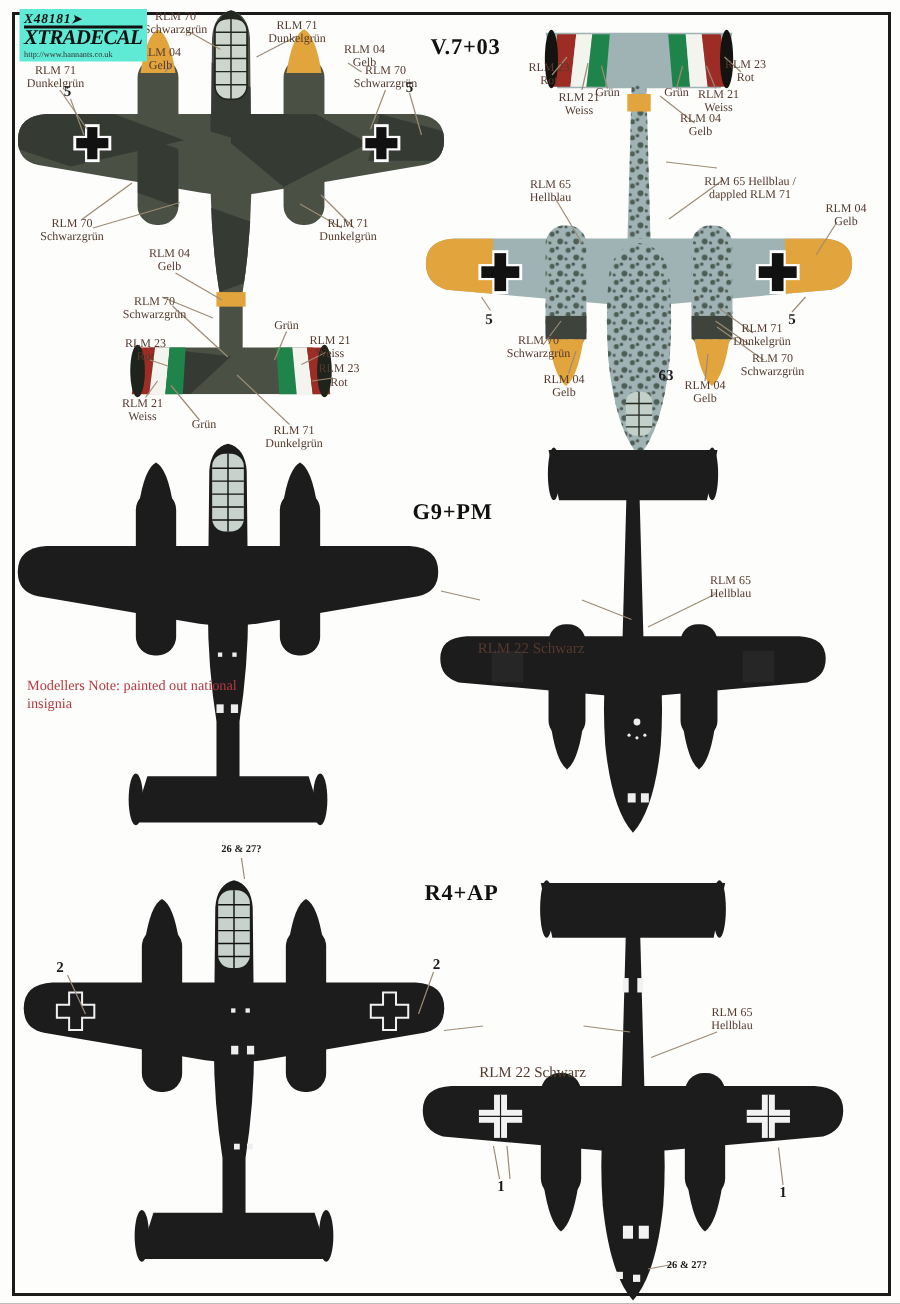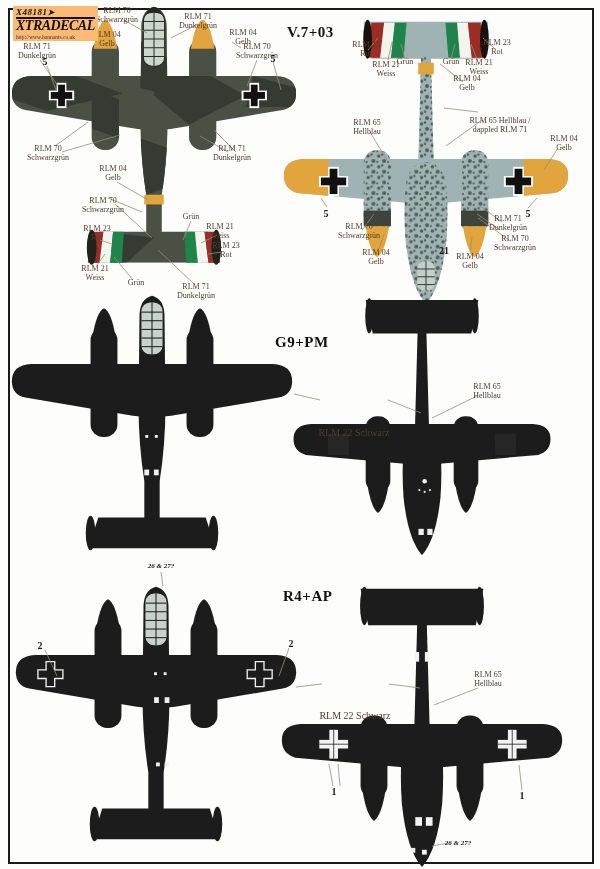--- a/index.html
+++ b/index.html
@@ -5,25 +5,25 @@
   html,body{margin:0;padding:0;background:#888;}
   .sheet{position:relative;width:600px;height:869px;background:#fdfdfb;overflow:hidden;
          font-family:"Liberation Serif",serif;}
   .frame{position:absolute;left:8px;top:8px;width:582px;height:852px;border:2px solid #1a1a1a;}
   .plane{position:absolute;}
   .lines-overlay{position:absolute;left:0;top:0;width:600px;height:869px;pointer-events:none;}
   .lbl{position:absolute;font-size:8px;line-height:1.15;color:#55392d;text-align:center;
        transform:translateX(-50%);z-index:10;}
   .nw{white-space:nowrap;margin-top:32px;}
   .num{position:absolute;font-size:10px;font-weight:bold;color:#1a1a1a;transform:translateX(-50%);z-index:10;}
-  .stencil{position:absolute;font-size:7px;font-weight:bold;color:#1a1a1a;transform:translateX(-50%);z-index:10;font-style:italic;}
+  .stencil{position:absolute;font-size:7px;font-weight:bold;color:#1a1a1a;transform:translateX(-50%);z-index:10;}
   .title{position:absolute;font-size:15px;font-weight:bold;color:#111;z-index:10;letter-spacing:0.5px;}
   .rednote{position:absolute;font-size:9.5px;line-height:1.25;color:#b5383f;z-index:10;}
   .center{text-align:center;}
-  .logo{position:absolute;left:13px;top:6px;z-index:12;background:#fdba74;padding:1px 3px;}
+  .logo{position:absolute;left:13px;top:6px;z-index:12;background:#5eead4;padding:1px 3px;}
   .logo-row1{font-size:9px;font-weight:bold;font-style:italic;color:#111;letter-spacing:0.5px;}
   .logo-arrow{font-size:8px;}
   .logo-brand{font-size:14px;font-weight:bold;font-style:italic;color:#111;letter-spacing:-0.5px;
               border-top:2px solid #111;line-height:1.05;}
   .logo-url{font-size:5.5px;color:#333;}
 </style>
 </head>
 <body>
 
 <div class="sheet">
@@ -335,28 +335,29 @@
   <div class="lbl" style="left:479px;top:58px;width:36px">RLM 21 Weiss</div>
   <div class="lbl" style="left:497px;top:38px;width:36px">RLM 23 Rot</div>
   <div class="lbl" style="left:467px;top:74px;width:40px">RLM 04 Gelb</div>
   <div class="lbl" style="left:500px;top:116px;width:82px">RLM 65 Hellblau / dappled RLM 71</div>
   <div class="lbl" style="left:367px;top:118px;width:40px">RLM 65 Hellblau</div>
   <div class="lbl" style="left:564px;top:134px;width:40px">RLM 04 Gelb</div>
   <div class="num" style="left:326px;top:208px">5</div>
   <div class="num" style="left:528px;top:208px">5</div>
   <div class="lbl" style="left:359px;top:222px;width:58px">RLM 70 Schwarzgrün</div>
   <div class="lbl" style="left:376px;top:248px;width:40px">RLM 04 Gelb</div>
-  <div class="num" style="left:444px;top:245px">21</div>
+  <div class="num" style="left:444px;top:245px">63</div>
   <div class="lbl" style="left:508px;top:214px;width:58px">RLM 71 Dunkelgrün</div>
   <div class="lbl" style="left:515px;top:234px;width:58px">RLM 70 Schwarzgrün</div>
   <div class="lbl" style="left:470px;top:252px;width:40px">RLM 04 Gelb</div>
 
 
   <div class="lbl nw" style="left:354px;top:395px;font-size:10px">RLM 22 Schwarz</div>
   <div class="lbl" style="left:487px;top:382px;width:40px">RLM 65 Hellblau</div>
+  <div class="rednote" style="left:18px;top:453px;width:150px">Modellers Note: painted out national insignia</div>
 
   <div class="stencil" style="left:161px;top:562px">26 &amp; 27?</div>
   <div class="num" style="left:40px;top:640px">2</div>
   <div class="num" style="left:291px;top:638px">2</div>
   <div class="lbl nw" style="left:355px;top:678px;font-size:10px">RLM 22 Schwarz</div>
   <div class="lbl" style="left:488px;top:670px;width:40px">RLM 65 Hellblau</div>
   <div class="num" style="left:334px;top:786px">1</div>
   <div class="num" style="left:522px;top:790px">1</div>
   <div class="stencil" style="left:458px;top:839px">26 &amp; 27?</div>
 </div>

